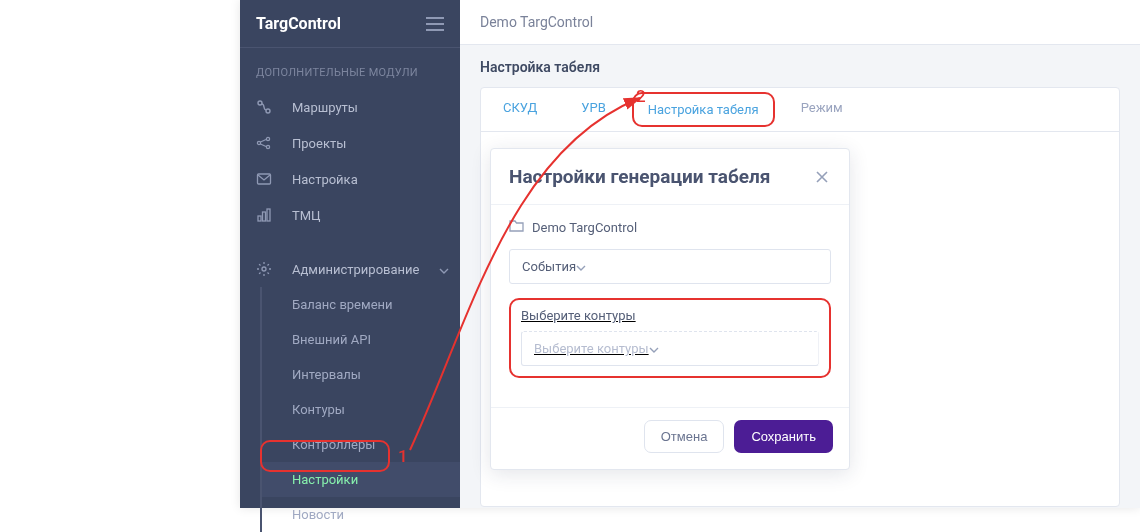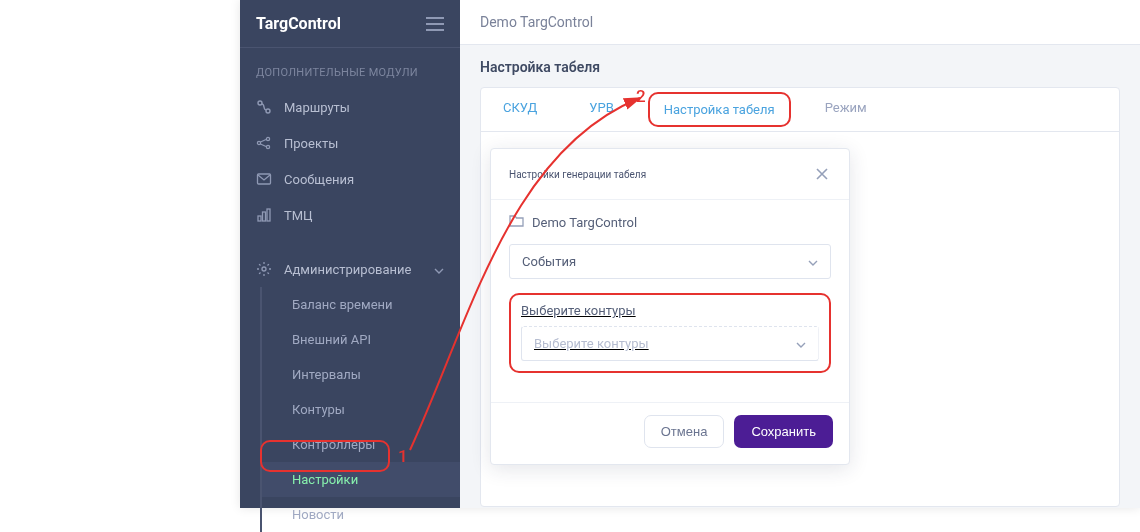--- a/index.html
+++ b/index.html
@@ -44,21 +44,21 @@
       text-transform: uppercase;
       font-size: 11px;
       color: #7d869f;
       padding: 18px 16px 10px;
       letter-spacing: 0.3px;
     }
     .nav-list { list-style: none; position: relative; }
     .nav-item {
       display: flex;
       align-items: center;
-      gap: 12px;
+      gap: 20px;
       padding: 10px 16px;
       font-size: 13px;
       cursor: pointer;
       color: #b8bfd2;
       position: relative;
     }
     .nav-item.admin { justify-content: space-between; }
     .nav-item .chev { margin-left: auto; }
     .sub-list {
       list-style: none;
@@ -107,21 +107,20 @@
     }
     .card {
       background: #fff;
       border: 1px solid #e3e7ef;
       border-radius: 4px;
       min-height: 420px;
     }
     .tabs {
       display: flex;
       border-bottom: 1px solid #e3e7ef;
-      gap: 8px;
     }
     .tab {
       padding: 12px 22px;
       font-size: 13px;
       color: #4aa3df;
       cursor: pointer;
       position: relative;
     }
     .tab.dimmed { color: #9aa4bf; }
     .tab.highlight {
@@ -151,40 +150,39 @@
       box-shadow: 0 4px 20px rgba(30,40,70,0.12);
       z-index: 30;
     }
     .modal-header {
       display: flex;
       justify-content: space-between;
       align-items: center;
       padding: 16px 18px;
       border-bottom: 1px solid #eef1f6;
     }
-    .modal-title { font-size: 10px; color: #4a5470; }
+    .modal-title { font-size: 19px; color: #4a5470; font-weight: bold; }
     .close-btn { color: #95a0b9; cursor: pointer; padding: 2px; }
     .close-btn svg { display:block; }
     .modal-body { padding: 14px 18px 10px; }
     .folder-row {
       display: flex;
       align-items: center;
       gap: 8px;
       font-size: 13px;
       color: #555f78;
       margin-bottom: 14px;
     }
     .select-box {
       border: 1px solid #dfe4ee;
       border-radius: 3px;
       padding: 9px 12px;
       font-size: 13px;
       color: #555f78;
       display: flex;
-      justify-content: space-between;
       align-items: center;
       cursor: pointer;
       margin-bottom: 14px;
       background:#fff;
     }
     .select-box.placeholder { color: #b6bdd0; }
     .form-group {
       padding: 10px 10px 12px;
       margin-bottom: 19px;
       text-decoration: underline;
@@ -287,21 +285,21 @@
           </span>
         <span>Проекты</span>
       </li>
       <li class="nav-item">
         <span class="nav-icon">
             <svg width="16" height="16" viewBox="0 0 16 16">
               <rect x="1.5" y="3" width="13" height="10" rx="1" fill="none" stroke="#8f99b4" stroke-width="1.3"></rect>
               <path d="M2 4l6 5 6-5" fill="none" stroke="#8f99b4" stroke-width="1.3"></path>
             </svg>
           </span>
-        <span>Сообщения</span>
+        <span>Настройка</span>
       </li>
       <li class="nav-item">
         <span class="nav-icon">
             <svg width="16" height="16" viewBox="0 0 16 16">
               <rect x="2" y="9" width="3" height="5" fill="none" stroke="#8f99b4" stroke-width="1.3"></rect>
               <rect x="6.5" y="5" width="3" height="9" fill="none" stroke="#8f99b4" stroke-width="1.3"></rect>
               <rect x="11" y="2" width="3" height="12" fill="none" stroke="#8f99b4" stroke-width="1.3"></rect>
             </svg>
           </span>
         <span>ТМЦ</span>

